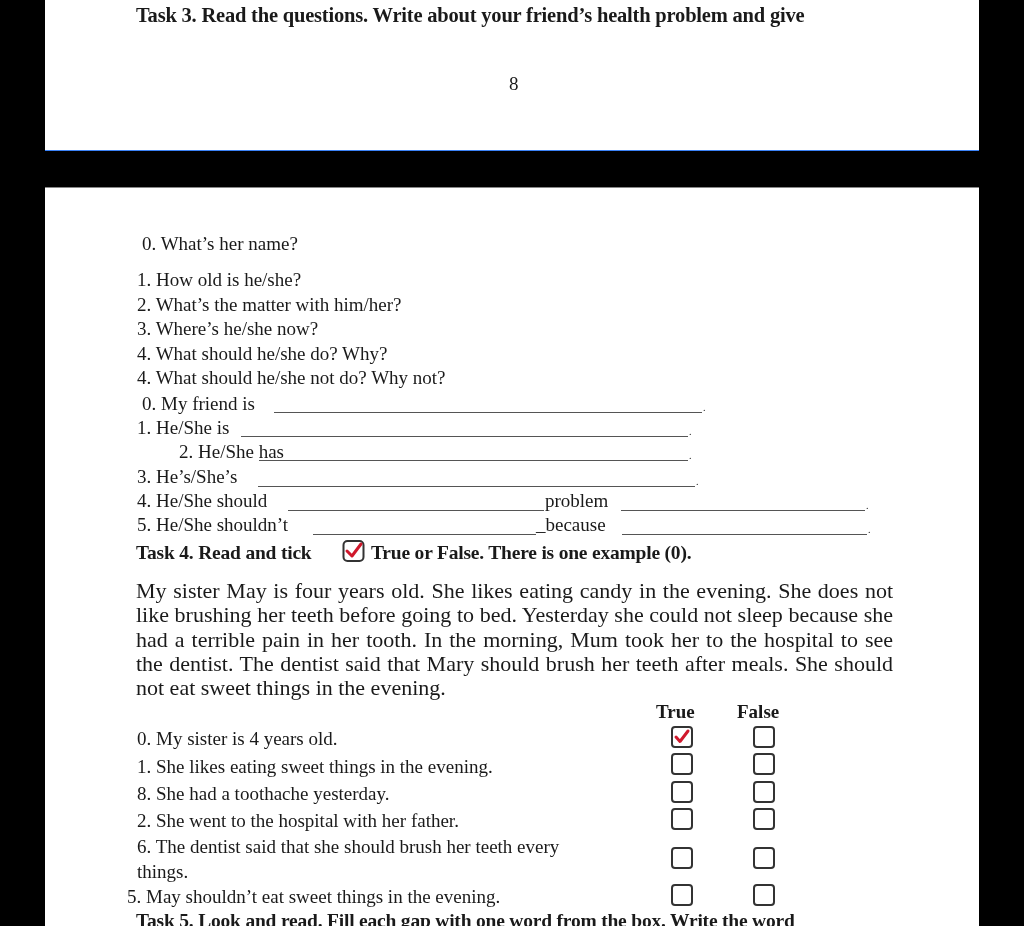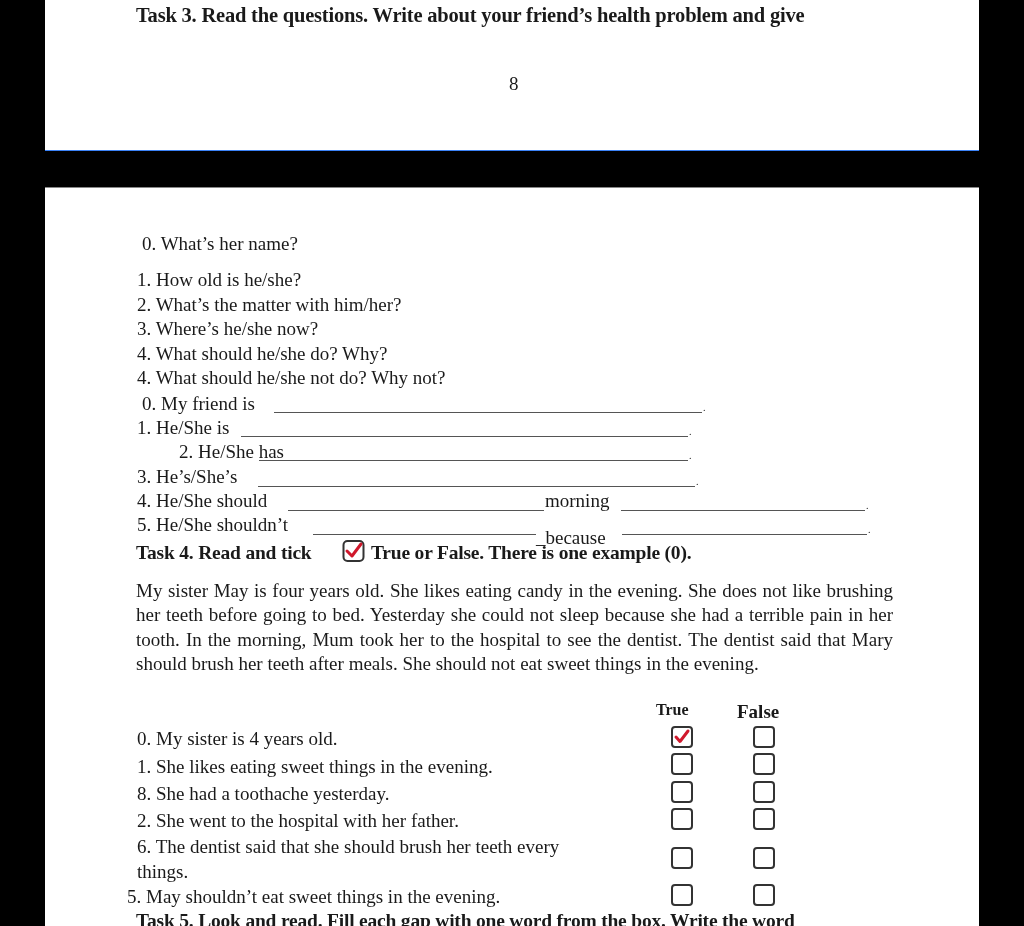--- a/index.html
+++ b/index.html
@@ -9,21 +9,21 @@
   }
   .page { position:absolute; left:45px; width:934px; background:#fff; }
   #page1 { top:0; height:150px; border-bottom:1px solid #3b82f6; }
   #page2 { top:187px; height:739px; border-top:1px solid #888; }
   .abs { position:absolute; white-space:nowrap; }
   .bold { font-weight:bold; }
   .h { font-size:20.5px; font-weight:bold; letter-spacing:-0.2px; }
   .t { font-size:19px; }
   .ul { position:absolute; height:0; border-bottom:1.3px solid #555; }
   .dot { position:absolute; font-size:10px; }
-  .para { position:absolute; left:136px; width:757px; font-size:19px; line-height:24.3px; text-align:justify; }
+  .para { position:absolute; left:136px; width:757px; font-size:22px; line-height:24.3px; text-align:justify; }
   .cb { position:absolute; width:18px; height:18px; border:2px solid #333; border-radius:4px; background:#fff; }
   .tick { position:absolute; }
 </style>
 </head>
 <body>
 
 <div id="page1" class="page">
   <div class="abs h" style="left:91px; top:4px;">Task 3. Read the questions. Write about your friend’s health problem and give</div>
   <div class="abs t" style="left:464px; top:73px;">8</div>
 </div>
@@ -51,45 +51,45 @@
   <div class="abs t" style="left:151px; top:441px;margin-left:28px;">2. He/She has</div>
   <div class="ul" style="left:259px; width:429px; top:460px;"></div>
   <div class="dot" style="left:689px; top:450px;">.</div>
 
   <div class="abs t" style="left:137px; top:466px;">3. He’s/She’s</div>
   <div class="ul" style="left:258px; width:437px; top:486px;"></div>
   <div class="dot" style="left:696px; top:476px;">.</div>
 
   <div class="abs t" style="left:137px; top:490px;">4. He/She should</div>
   <div class="ul" style="left:288px; width:256px; top:510px;"></div>
-  <div class="abs t" style="left:545px; top:490px;">morning</div>
+  <div class="abs t" style="left:545px; top:490px;">problem</div>
   <div class="ul" style="left:621px; width:244px; top:510px;"></div>
   <div class="dot" style="left:866px; top:500px;">.</div>
 
   <div class="abs t" style="left:137px; top:514px;">5. He/She shouldn’t</div>
   <div class="ul" style="left:313px; width:223px; top:534px;"></div>
-  <div class="abs t" style="left:536px; top:514px;margin-top:13px;">_because</div>
+  <div class="abs t" style="left:536px; top:514px;">_because</div>
   <div class="ul" style="left:622px; width:245px; top:534px;"></div>
   <div class="dot" style="left:868px; top:524px;">.</div>
 </div>
 
 <div>
   <div class="abs h" style="left:136px; top:542px; font-size:19.5px;">Task 4. Read and tick</div>
   <div class="abs" style="left:342px; top:539px; width:22px; height:22px;">
     <svg width="24" height="24" viewBox="0 0 24 24">
       <rect x="1.5" y="2" width="20" height="20" rx="4" fill="#fff" stroke="#333" stroke-width="2"></rect>
       <path d="M5 12 L10 17 L19 5" fill="none" stroke="#d0182c" stroke-width="3" stroke-linecap="round" stroke-linejoin="round"></path>
     </svg>
   </div>
   <div class="abs h" style="left:371px; top:542px; font-size:19.5px;">True or False. There is one example (0).</div>
 </div>
 
 <div class="para" style="top:579px;">My sister May is four years old. She likes eating candy in the evening. She does not like brushing her teeth before going to bed. Yesterday she could not sleep because she had a terrible pain in her tooth. In the morning, Mum took her to the hospital to see the dentist. The dentist said that Mary should brush her teeth after meals. She should not eat sweet things in the evening.</div>
 
-<div class="abs bold" style="left:656px; top:701px; font-size:16px;">True</div>
+<div class="abs bold" style="left:656px; top:701px; font-size:19px;">True</div>
 <div class="abs bold" style="left:737px; top:701px; font-size:19px;">False</div>
 
 <div>
   <div class="abs t" style="left:137px; top:728px;">0. My sister is 4 years old.</div>
   <div class="abs t" style="left:137px; top:756px;">1. She likes eating sweet things in the evening.</div>
   <div class="abs t" style="left:137px; top:783px;">8. She had a toothache yesterday.</div>
   <div class="abs t" style="left:137px; top:810px;">2. She went to the hospital with her father.</div>
   <div class="abs t" style="left:137px; top:836px;">6. The dentist said that she should brush her teeth every</div>
   <div class="abs t" style="left:137px; top:861px;">things.</div>
   <div class="abs t" style="left:127px; top:886px;">5. May shouldn’t eat sweet things in the evening.</div>

